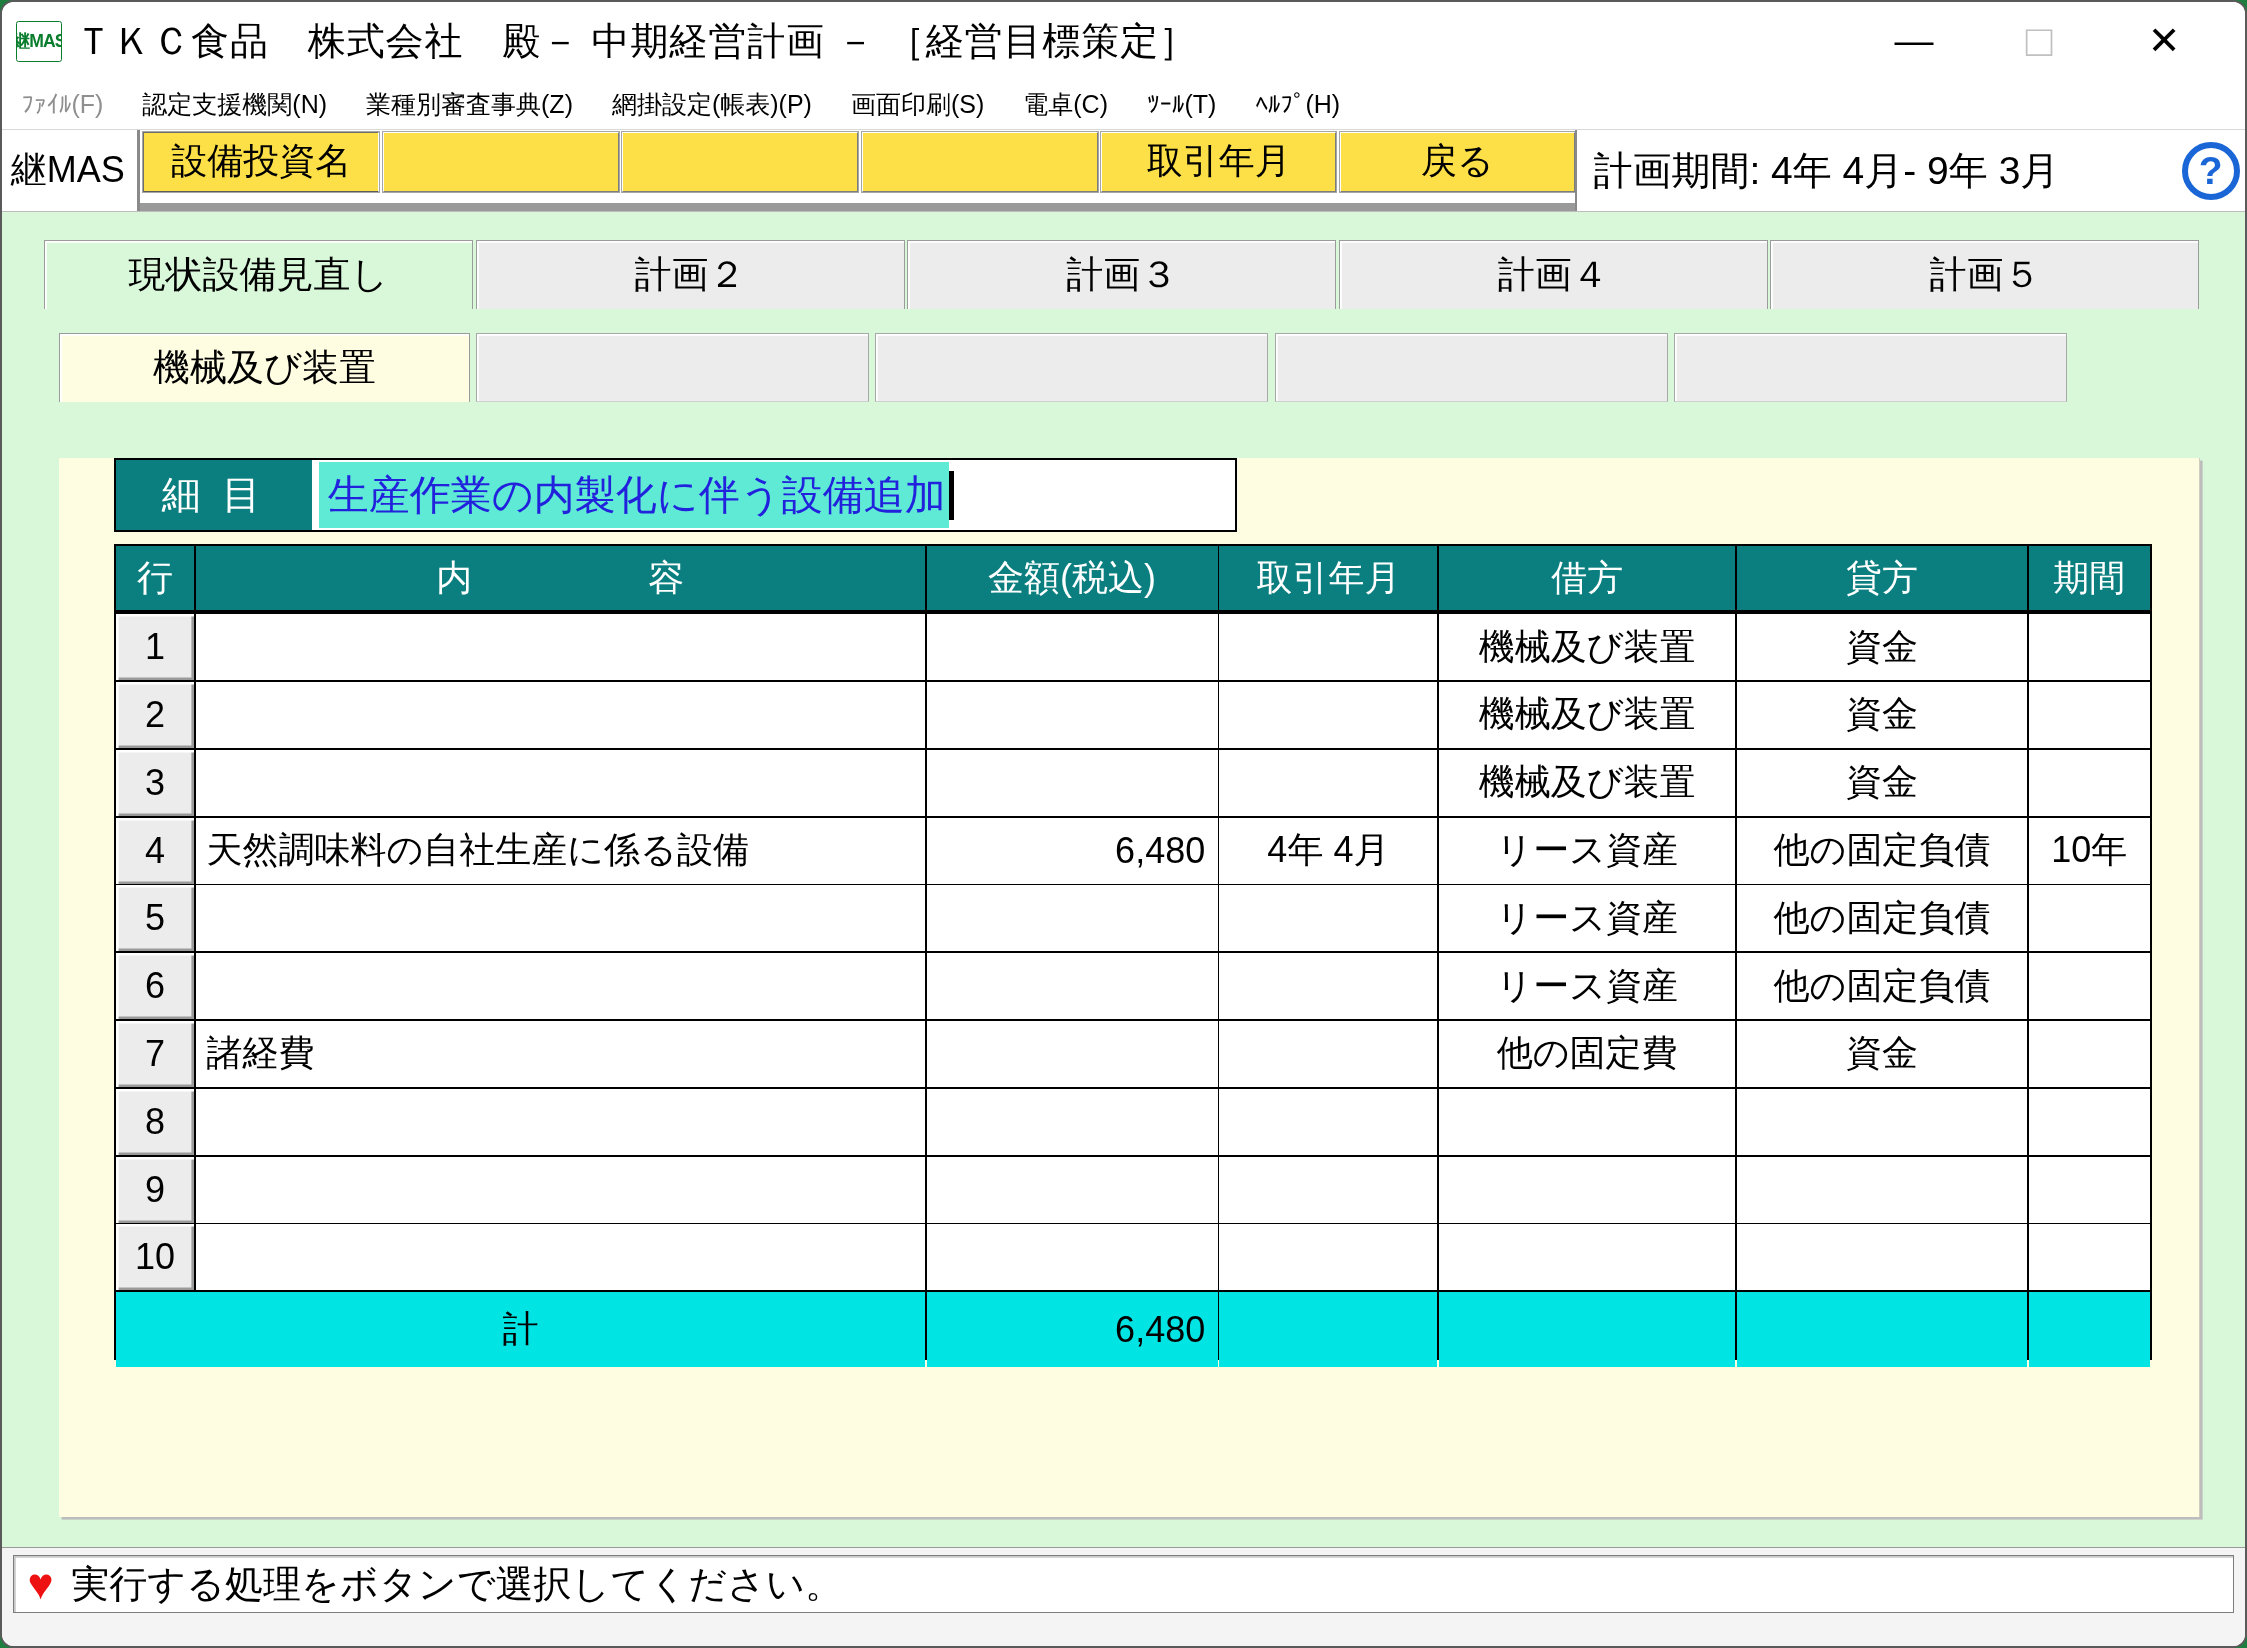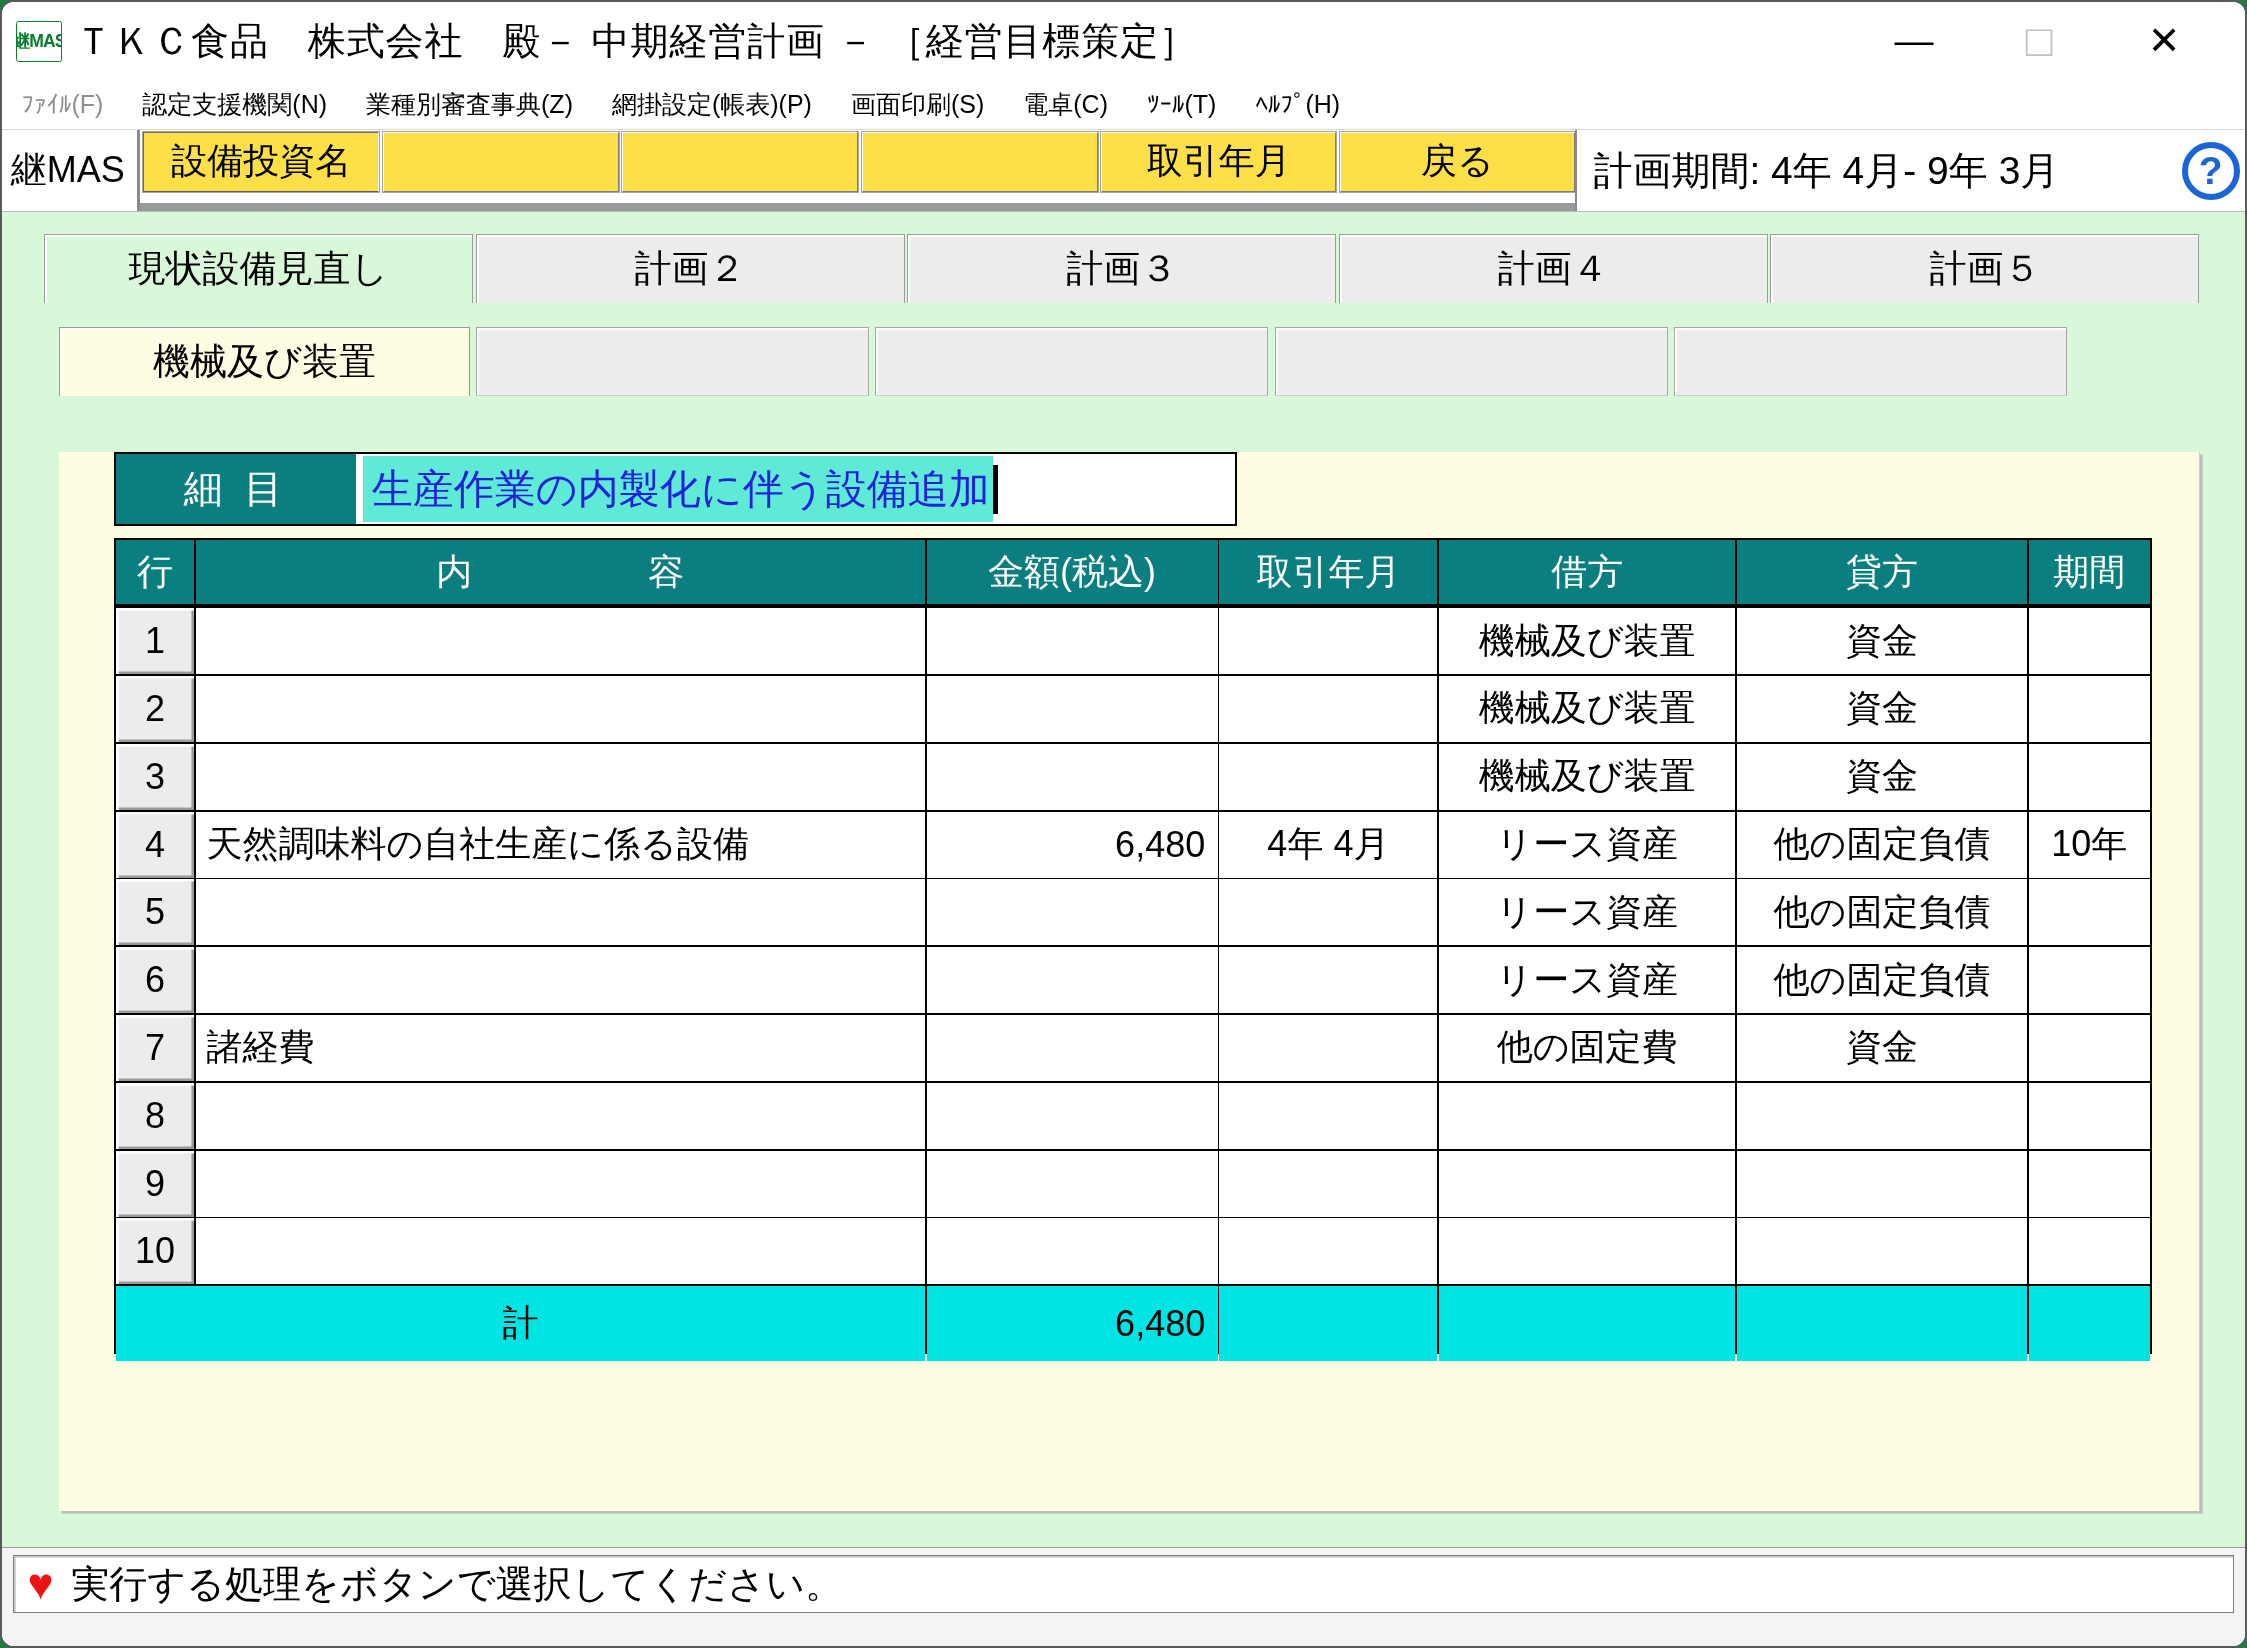--- a/index.html
+++ b/index.html
@@ -48,21 +48,21 @@
   .tb-btn.pressed { border-color:#6e6e6e #ffffff #5c5c5c #6e6e6e; }
   .w272 { width:236px; } .w268 { width:235px; }
   .tb-right { display:flex; align-items:center; gap:0; padding-left:16px; font-size:39px; white-space:nowrap; flex:1; }
   .help-btn {
     width:58px; height:58px; margin-left:auto; margin-right:5.3px;
     border:6.2px solid #1a66d6; border-radius:50%;
     color:#1a66d6; font-size:39px; font-weight:bold;
     display:flex; align-items:center; justify-content:center; background:#fff;
   }
   
-  .client { flex:1; background:#d9f8d9; padding-top:22px; overflow:hidden; }
+  .client { flex:1; background:#d9f8d9; padding-top:28px; overflow:hidden; }
   .tabrow { display:flex; margin-left:42px; height:69px; }
   .tab {
     width:429px; background:#ececec; font-size:37px;
     border:1.8px solid #9b9b9b; border-bottom:none;
     box-shadow:inset 1.8px 1.8px 0 #fff;
     display:flex; align-items:center; justify-content:center;
     margin-left:2.6px; cursor:default; white-space:nowrap;
   }
   .tab.active { background:#d9f8d9; box-shadow:inset 1.8px 1.8px 0 #fff; margin-left:0; position:relative; z-index:2; }
   .subtabrow { display:flex; margin-left:57px; margin-top:24px; height:69px; position:relative; z-index:1; }
@@ -75,21 +75,21 @@
   }
   .subtab.active { width:411px; margin-left:0; background:#fffde1; border:1.8px solid #9b9b9b; border-bottom:none; }
   .panel {
     margin-left:57px; width:2141px; height:1059px;
     background:#fffde1; box-shadow:2.6px 2.6px 0 #bdbdbd;
     border-right:1.8px solid #cfcfbf;
   }
   
   .detail-row { display:flex; margin:56px 0 0 55px; width:1123px; height:74px; border:2.6px solid #000; }
   .detail-label {
-    width:240px; background:#0b7f7f; color:#fff; font-size:39px; letter-spacing:5.3px;
+    width:196px; background:#0b7f7f; color:#fff; font-size:39px; letter-spacing:5.3px;
     display:flex; align-items:center; justify-content:center; white-space:nowrap;
   }
   .detail-input { flex:1; background:#fff; display:flex; align-items:center; padding:0 7px; overflow:hidden; }
   .detail-text { background:#5eead4; color:#2222dd; font-size:41px; padding:5.3px 3.5px 5.3px 8.8px; white-space:nowrap; }
   .caret { width:4.4px; height:49px; background:#000; }
   
   .tbl {
     display:grid; margin:12.4px 0 0 55px;
     grid-template-columns:78px 729px 291px 218px 296px 290px 121px;
     grid-auto-rows:66px;

